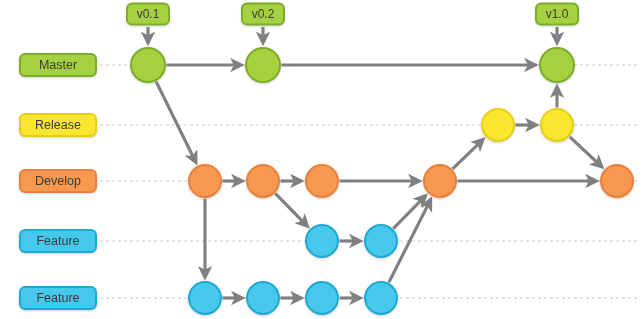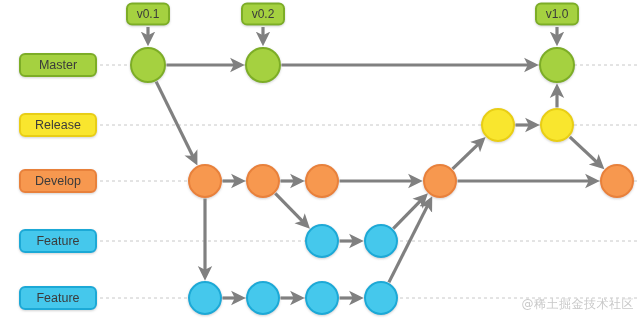--- a/index.html
+++ b/index.html
@@ -167,14 +167,13 @@
           <rect x="242" y="3.5" width="42" height="21" rx="5" ry="5" fill="#A5D13F" stroke="#7DAD27" stroke-width="2" filter="url(#softshadow)"></rect>
           <text x="263" y="14.5" class="tag-label-text">v0.2</text>
         </g>
         <g>
           <rect x="536" y="3.5" width="42" height="21" rx="5" ry="5" fill="#A5D13F" stroke="#7DAD27" stroke-width="2" filter="url(#softshadow)"></rect>
           <text x="557" y="14.5" class="tag-label-text">v1.0</text>
         </g>
       </g>
   </svg>
 
-  <div class="watermark">@稀土掘金技术社区</div>
 </div>
 
 </body></html>

